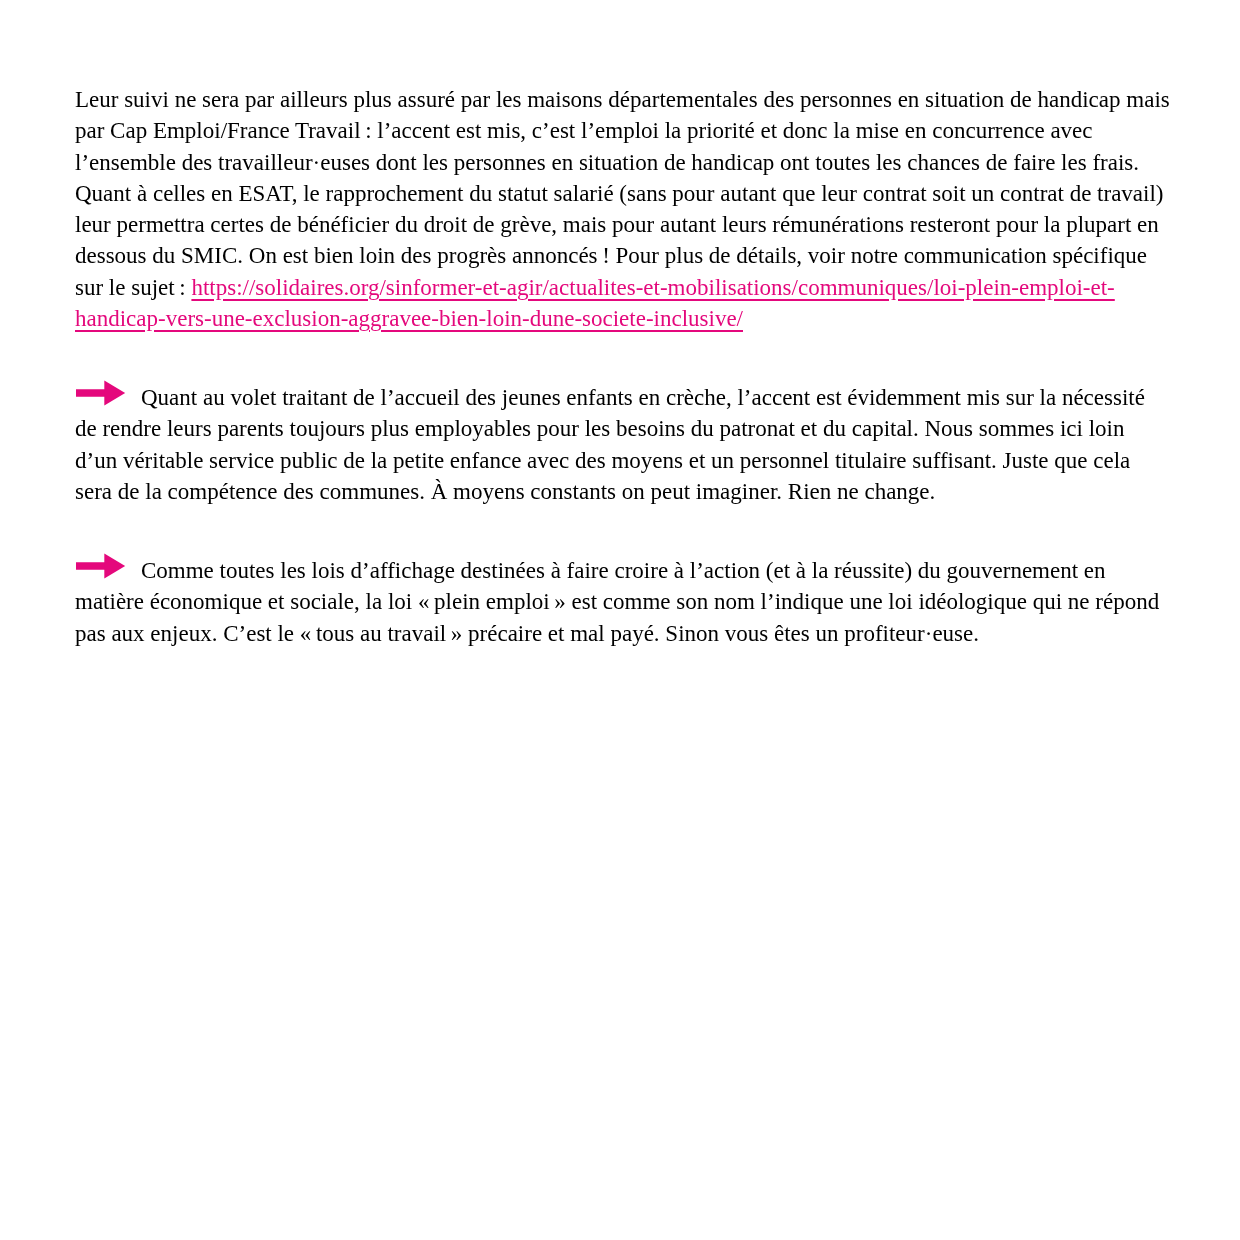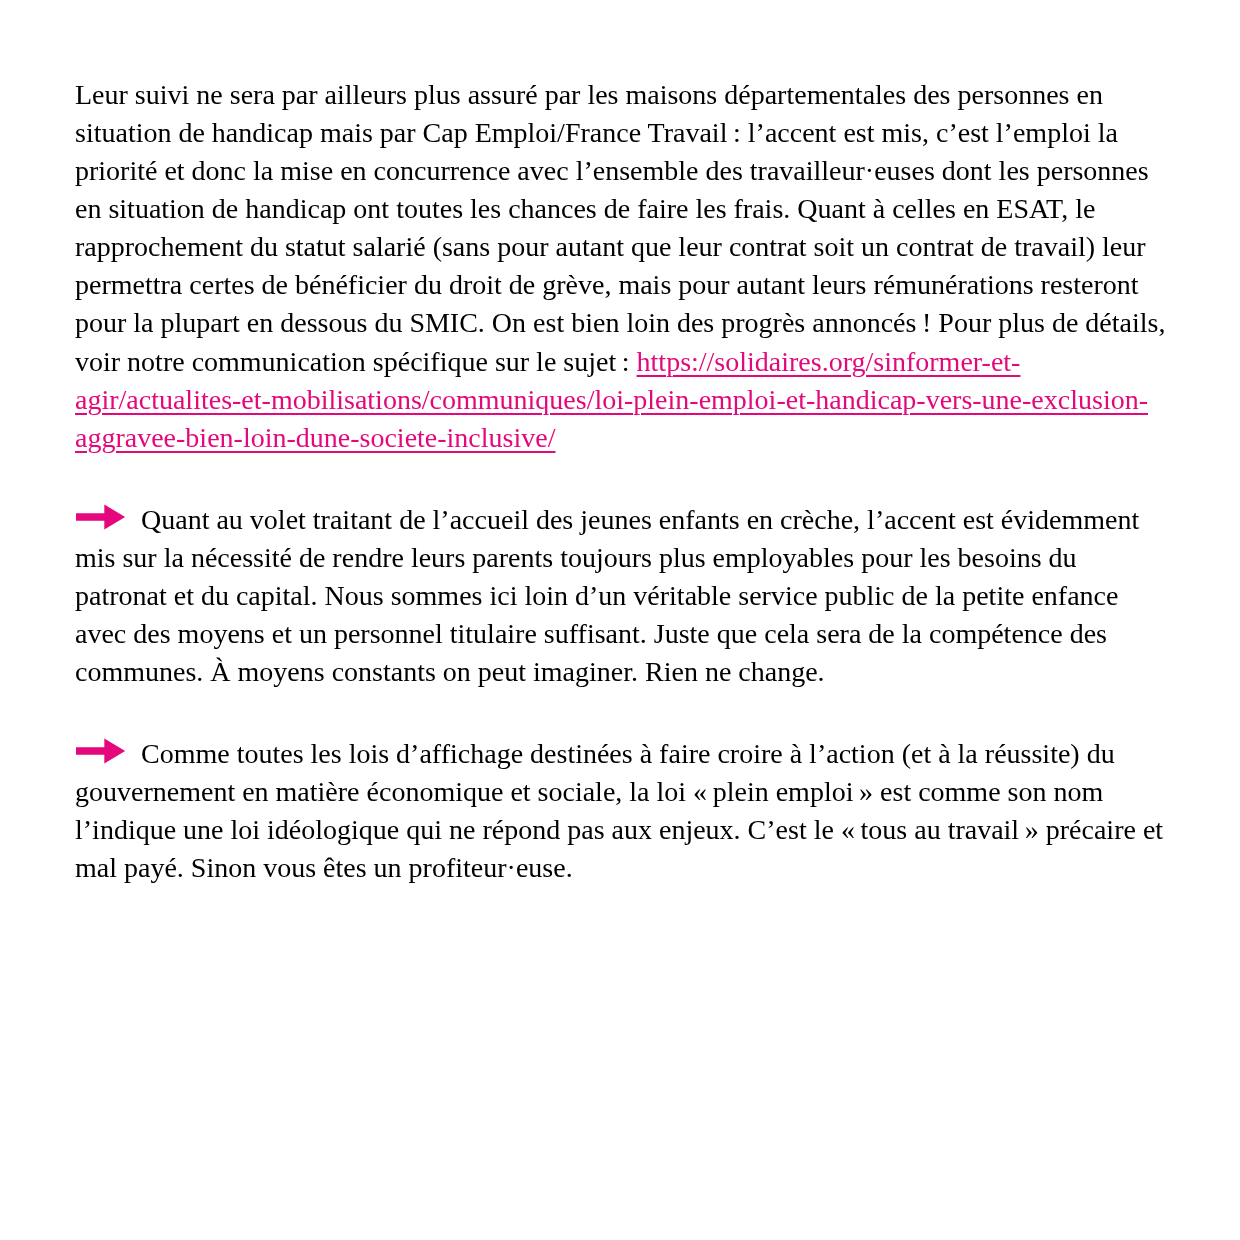--- a/index.html
+++ b/index.html
@@ -15,23 +15,23 @@
     overflow: hidden;
   }
   .page {
     box-sizing: border-box;
     width: 1240px;
     height: 1240px;
     padding: 76px 70px 0 75px;
     background: #ffffff;
   }
   .para {
-    font-size: 28px;
+    font-size: 23px;
     line-height: 1.36;
-    margin: 0 0 44px 0;
+    margin: 8px 0 44px 0;
     overflow-wrap: break-word;
     letter-spacing: 0px;
   }
   .link {
     color: #e4087c;
     text-decoration: underline;
     text-underline-offset: 4px;
     text-decoration-thickness: 2px;
     cursor: pointer;
   }

